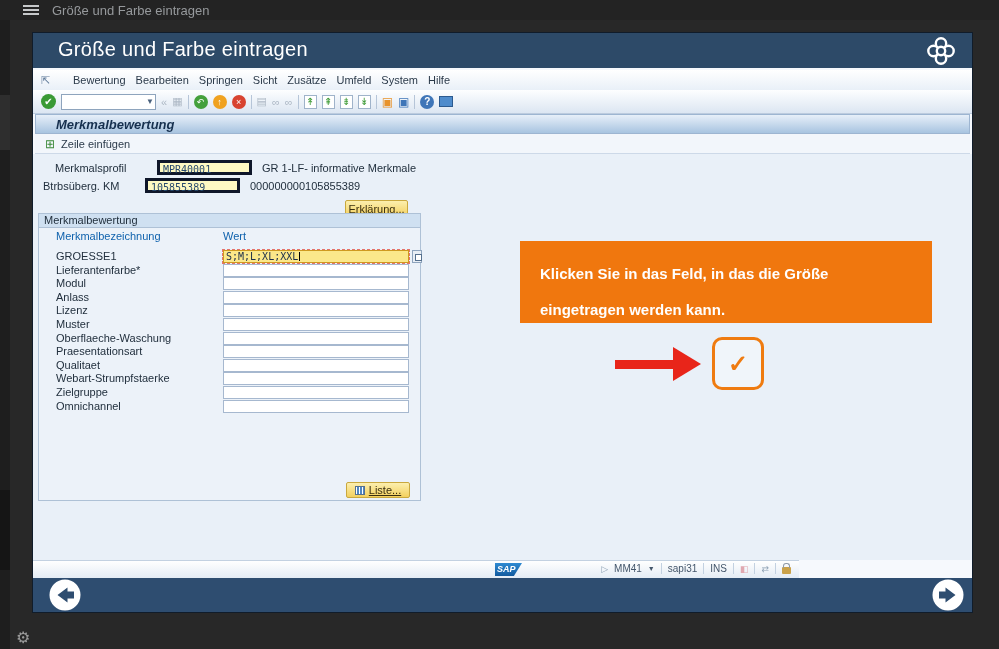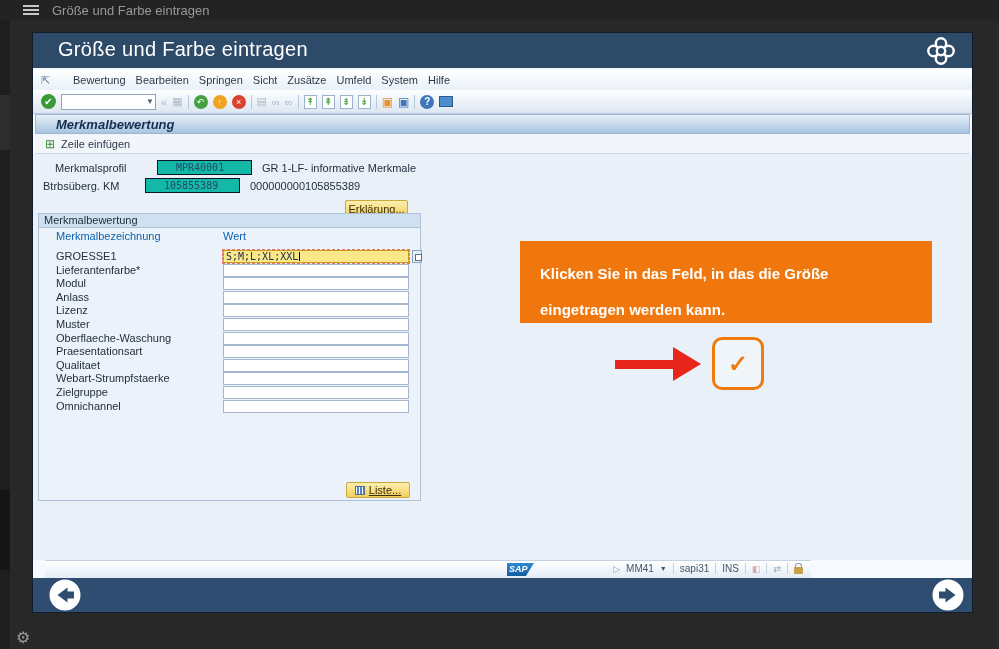--- a/index.html
+++ b/index.html
@@ -53,22 +53,22 @@
     background:linear-gradient(#e7eff9,#a8c4e0); border:1px solid #9db5d1; }
   .screen-title { font-size:13px; font-weight:bold; font-style:italic; color:#16304f; padding:2px 0 0 20px; }
   .app-toolbar { position:absolute; left:2px; top:66px; width:935px; height:20px; background:#f2f6fb;
     border-bottom:1px solid #cdd9e8; display:flex; align-items:center; gap:6px; padding-left:10px; }
   .insert-row-icon { font-size:12px; color:#3d8a3a; cursor:pointer; }
   .app-toolbar .lbl { font-size:11px; color:#2b3a4a; cursor:pointer; }
 
   .content { position:absolute; left:0; top:86px; width:939px; height:406px; background:#e9f0f8; }
   .hf-row { position:absolute; left:0; height:16px; width:100%; }
   .hf-label { position:absolute; left:10px; top:2px; font-size:11px; color:#22303e; }
-  .hf-field { position:absolute; left:112px; top:0; width:95px; height:15px; background:#14b8a6; border:1px solid #0f172a;
-    font-family:"DejaVu Sans Mono",monospace; font-size:10px; color:#27496d; padding:1px 18px; cursor:text; }
+  .hf-field { position:absolute; left:112px; top:0; width:95px; height:15px; background:#fef9c3; border:3px solid #0f172a;
+    font-family:"DejaVu Sans Mono",monospace; font-size:10px; color:#27496d; padding:1px 3px; cursor:text; }
   .hf-desc { position:absolute; left:217px; top:2px; font-size:11px; color:#22303e; }
 
   .sap-btn { background:linear-gradient(#fcefae,#f3d05e); border:1px solid #c9a83e; border-radius:2px;
     font-size:11px; color:#3a2f10; text-align:center; cursor:pointer; display:flex; align-items:center; justify-content:center; gap:4px; }
   .btn-erklaerung { position:absolute; left:312px; top:46px; width:63px; height:17px; }
   .btn-liste { position:absolute; left:307px; top:268px; width:64px; height:16px;text-decoration:underline; }
   .liste-icon { display:inline-block; width:10px; height:9px; border:1px solid #55708e; background:repeating-linear-gradient(90deg,#fff 0 1px,#4f86c2 1px 3px); }
 
   .groupbox { position:absolute; left:5px; top:59px; width:383px; height:288px; background:#ecf2f9; border:1px solid #aec1d6; }
   .gb-header { height:14px; background:#cfe0f1; border-bottom:1px solid #aec1d6; font-size:11px; color:#22303e; padding:0 0 0 5px; line-height:13px; }
@@ -81,21 +81,21 @@
   .mval { position:absolute; left:184px; top:0; width:186px; height:13px; background:#fff; border:1px solid #a6b8cf;
     font-family:"DejaVu Sans Mono",monospace; font-size:10px; color:#1c2e4a; padding:0 2px; line-height:11px; cursor:text; }
   .mrow.hl .mval { background:#fbe88a; border-color:#cf9a1f; outline:1px dashed #e4736a; }
   .caret { display:none; }
   .mrow.hl .caret { display:inline-block; width:1px; height:9px; background:#000; vertical-align:-1px; margin-left:1px; }
   .dd { display:none; }
   .mrow.hl .dd { display:block; position:absolute; left:373px; top:0; width:10px; height:13px; background:#e8eef5;
     border:1px solid #8ea4bd; cursor:pointer; }
   .mrow.hl .dd::after { content:""; position:absolute; left:2px; top:3px; width:5px; height:5px; border:1px solid #55708e; background:#fff; }
 
-  .status-bar { position:absolute; left:12px; top:492px; width:766px; height:18px; background:linear-gradient(#ffffff,#e4ecf5);
+  .status-bar { position:absolute; left:0; top:492px; width:766px; height:18px; background:linear-gradient(#ffffff,#e4ecf5);
     border-top:1px solid #c3d1e1;padding-left:8px; }
   .sap-logo { position:absolute; left:462px; top:2px; width:27px; height:13px; background:linear-gradient(#2f8ad2,#115a9e);
     clip-path:polygon(0 0,100% 0,70% 100%,0 100%); color:#fff; font-size:9px; font-weight:bold; font-style:italic; padding:1px 0 0 2px; }
   .status-right { position:absolute; right:8px; top:2px; display:flex; align-items:center; gap:6px; font-size:10px; color:#44566b; }
   .status-right .sico { color:#8fa2b5; font-size:9px; cursor:pointer; }
   .status-right .ssep { width:1px; height:11px; background:#c3d1e1; }
   .status-right .caret-ico { font-size:7px; color:#44566b; cursor:pointer; }
   .sico.pink { color:#e0a8b0; }
   .lock { position:relative; width:9px; height:7px; background:#caa24a; border-radius:1px; margin-top:4px; cursor:pointer; }
   .lock::before { content:""; position:absolute; left:1px; top:-4px; width:5px; height:4px; border:1.5px solid #8f9aa8; border-bottom:none; border-radius:3px 3px 0 0; }

